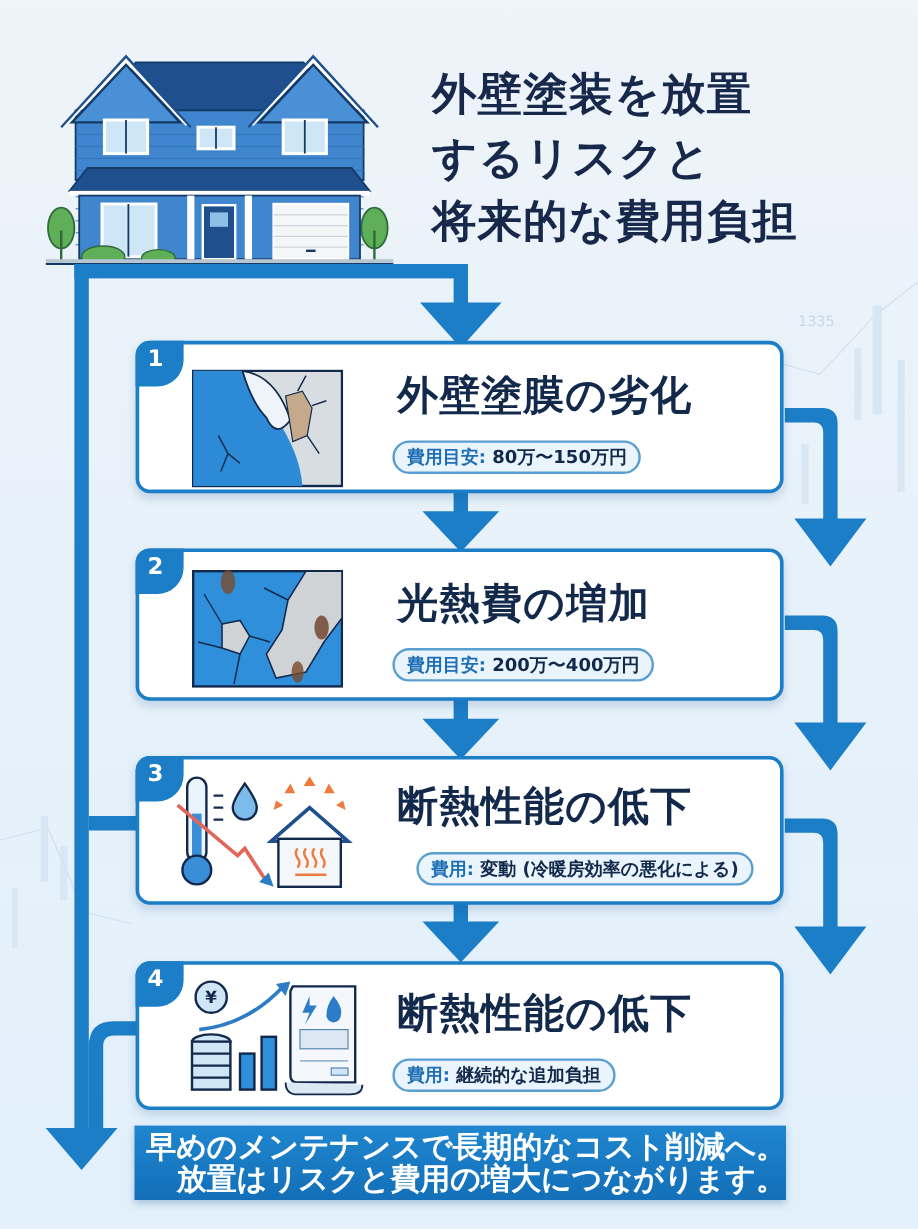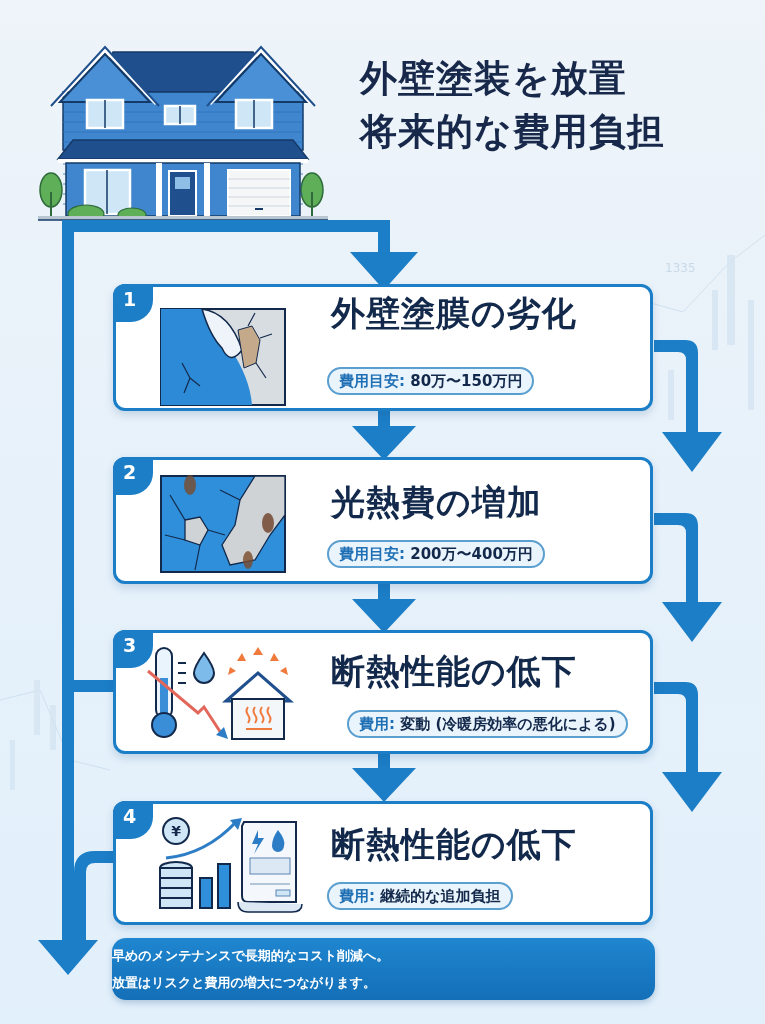--- a/index.html
+++ b/index.html
@@ -36,22 +36,22 @@
   .card .cost {
     position: absolute; left: 211px; height: 28px; padding: 0 10px;
     border: 2px solid #5a9fcf; border-radius: 14px; background: #eaf4fc;
     font-size: 15px; font-weight: bold; line-height: 24px; white-space: nowrap; color: #13294b;
   }
   .card .cost .lbl { color: #1f6fb5; }
   .card .icon { position: absolute; left: 44px; }
   .footer {
     position: absolute; left: 112px; top: 938px; width: 543px; height: 62px;
     background: linear-gradient(180deg, #1f86cf 0%, #136fb8 100%);
-    border-radius: 14px; color: #fff; text-align: left;
-    font-size: 13px; font-weight: bold; line-height: 27px; padding-top: 4px;
+    border-radius: 0; color: #fff; text-align: right;
+    font-size: 25px; font-weight: bold; line-height: 27px; padding-top: 4px;
     box-shadow: 0 3px 6px rgba(20, 70, 130, 0.25);
   }
 </style>
 </head>
 <body>
 
 <svg class="bg-deco" width="765" height="1024" viewBox="0 0 765 1024">
   <g stroke="#c9dcec" stroke-width="1" fill="none" opacity="0.8">
     <polyline points="600,290 640,300 683,312 730,262 765,235"></polyline>
     <polyline points="0,700 40,690 70,760 110,770"></polyline>
@@ -139,20 +139,21 @@
 
   <ellipse cx="48" cy="172" rx="18" ry="9" fill="#5fae58" stroke="#2f6b3a" stroke-width="1.2"></ellipse>
   <ellipse cx="94" cy="173" rx="14" ry="7" fill="#5fae58" stroke="#2f6b3a" stroke-width="1.2"></ellipse>
 
   <rect x="0" y="174" width="290" height="4" fill="#b8c6d2"></rect>
   <line x1="0" y1="178" x2="290" y2="178" stroke="#143a68" stroke-width="1.5"></line>
 </svg>
 
 <div class="title">
   <div>外壁塗装を放置</div>
+  <div>するリスクと</div>
   <div>将来的な費用負担</div>
 </div>
 
 <svg class="flow" viewBox="0 0 765 1024">
   <defs>
     <linearGradient id="lg" x1="0" x2="0" y1="0" y2="1">
       <stop offset="0" stop-color="#1b7ec6"></stop>
       <stop offset="1" stop-color="#1a86d0"></stop>
     </linearGradient>
   </defs>
@@ -192,21 +193,21 @@
 
 <div class="card" style="top:284px; height:127px;">
   <div class="num">1</div>
   <svg class="icon" style="top:21px;" width="126" height="100" viewBox="0 0 126 100">
     <rect x="1" y="1" width="124" height="96" fill="#d8dde2" stroke="#13294b" stroke-width="2"></rect>
     <path d="M1,1 L42,1 Q50,30 70,40 Q90,70 92,97 L1,97 Z" fill="#2d8ad6"></path>
     <path d="M42,1 Q70,5 82,42 Q70,58 62,40 Q50,28 42,1 Z" fill="#eef4fa" stroke="#13294b" stroke-width="1.5"></path>
     <path d="M78,22 L92,18 L100,32 L96,55 L84,60 Z" fill="#c4a98a" stroke="#13294b" stroke-width="1"></path>
     <path d="M88,18 L95,5 M100,30 L112,26 M96,55 L106,70 M22,55 L30,70 L24,85 M30,70 L40,78" stroke="#13294b" stroke-width="1.2" fill="none"></path>
   </svg>
-  <div class="heading" style="top:4px;">外壁塗膜の劣化</div>
+  <div class="heading" style="top:20px;">外壁塗膜の劣化</div>
   <div class="cost" style="top:80px;">
     <span class="lbl">費用目安:</span>
     <span>80万〜150万円</span>
   </div>
 </div>
 
 <div class="card" style="top:457px; height:127px;">
   <div class="num">2</div>
   <svg class="icon" style="top:15px;" width="126" height="100" viewBox="0 0 126 100">
     <rect x="1" y="1" width="124" height="96" fill="#2f8fda" stroke="#13294b" stroke-width="2"></rect>

